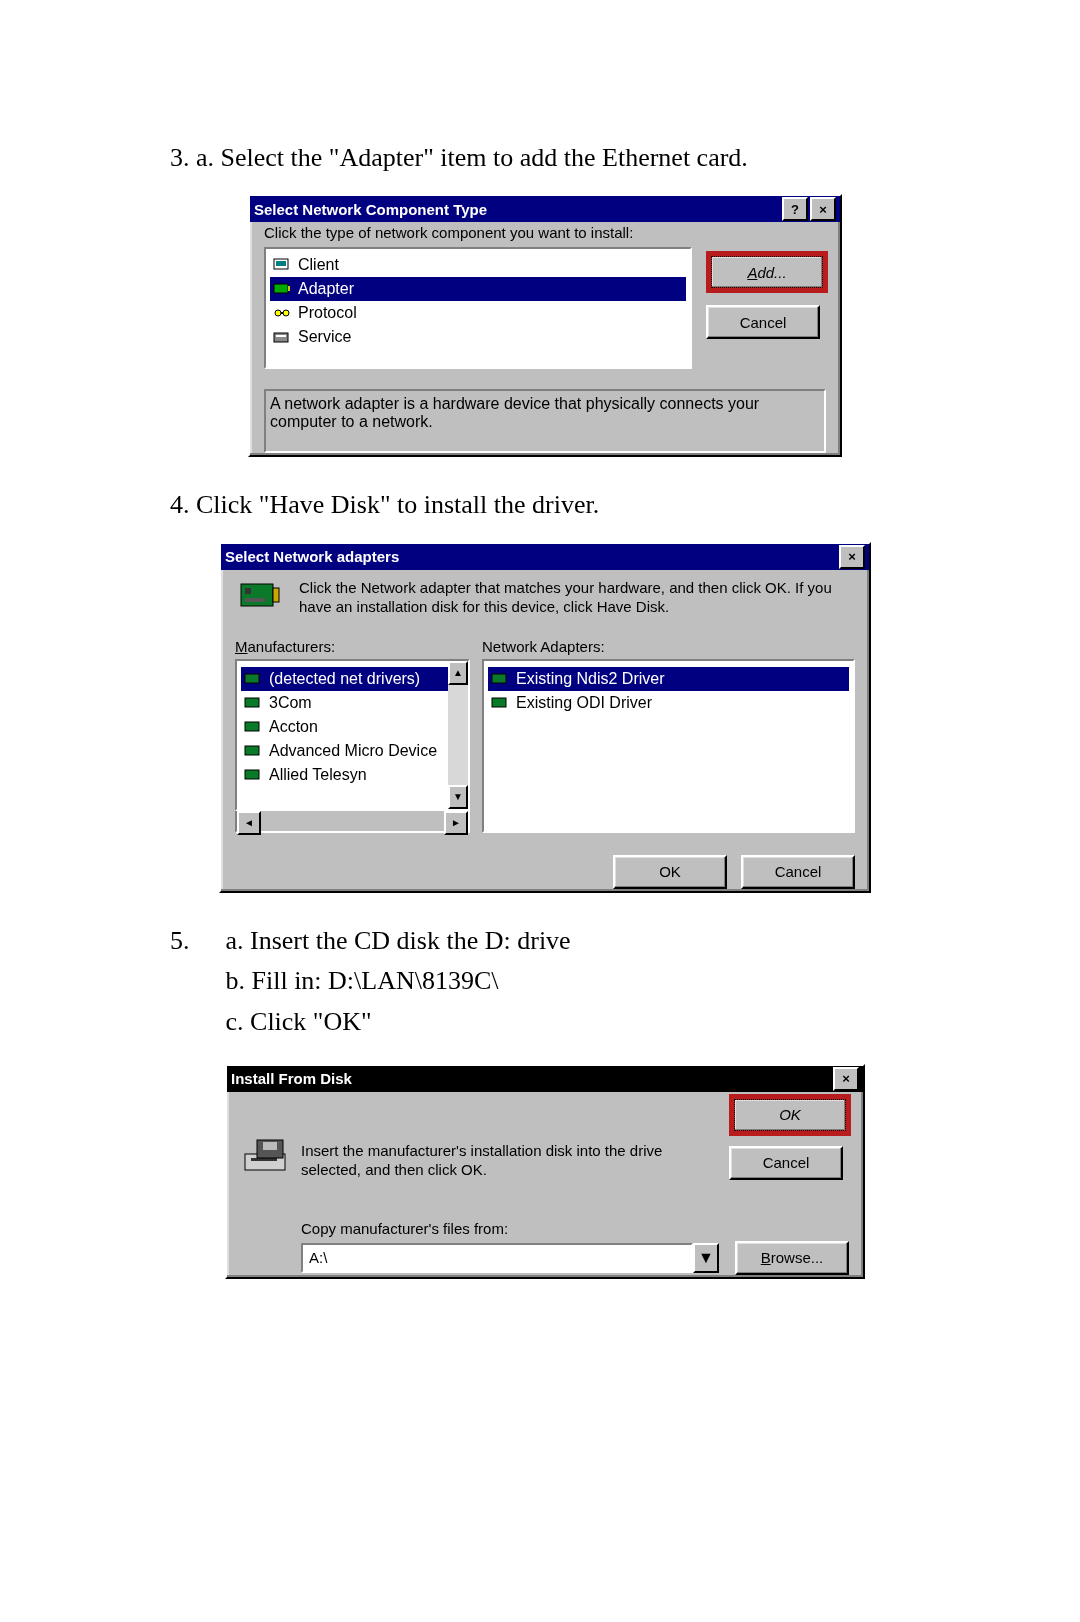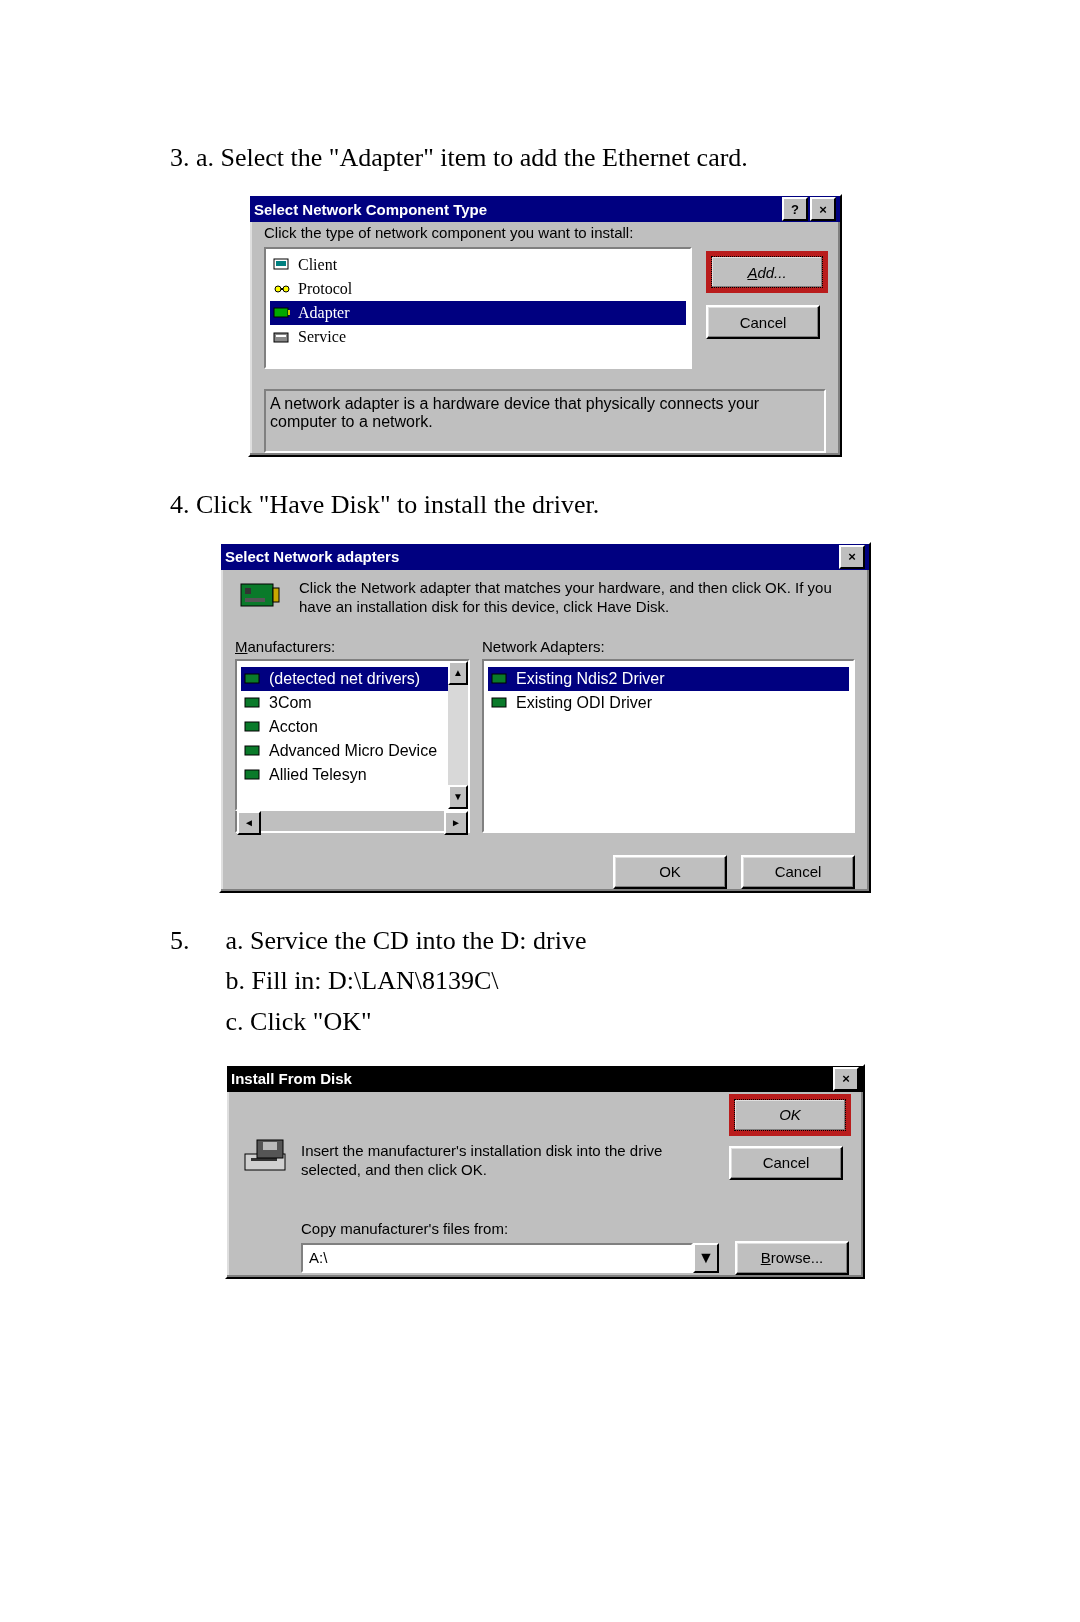--- a/index.html
+++ b/index.html
@@ -48,21 +48,21 @@
     cursor:default;}
   .btn.focus{outline:1px dotted #000;outline-offset:-6px;
     border:6px solid #b91c1c;font-style:italic;}
   .sunken{border:2px solid;border-color:var(--win-dk) #fff #fff var(--win-dk);
     background:#fff;padding:4px;}
   .sunken.grey{background:var(--win-face);}
 
   
   .dlg1{width:590px;}
   .dlg1 .row{display:flex;gap:14px;}
-  .dlg1 .list{flex:1;height:110px;font-family:Liberation Serif, serif;}
+  .dlg1 .list{flex:1;height:110px;}
   .dlg1 .btncol{width:120px;display:flex;flex-direction:column;gap:12px;padding-top:4px;}
   .li{display:flex;align-items:center;gap:6px;height:24px;padding:0 2px;}
   .li.sel{background:var(--navy);color:#fff;}
   .ico{width:20px;height:16px;display:inline-flex;align-items:center;justify-content:center;}
   .ico svg{display:block;}
   .desc{margin-top:20px;height:52px;}
 
   
   .dlg2{width:648px;}
   .dlg2 .intro{display:flex;gap:16px;padding:6px 4px 16px 4px;}
@@ -120,39 +120,39 @@
         <div class="sunken list">
           <div class="li">
               <span class="ico">
                 <svg width="18" height="14">
                   <rect x="1" y="1" width="14" height="10" fill="#fff" stroke="#000"></rect>
                   <rect x="3" y="3" width="10" height="5" fill="#008080"></rect>
                 </svg>
               </span>
               <span>Client</span>
             </div>
+          <div class="li sel">
+              <span class="ico">
+                <svg width="18" height="14">
+                  <rect x="1" y="2" width="14" height="9" fill="#0a0" stroke="#000"></rect>
+                  <rect x="15" y="4" width="2" height="5" fill="#cc0"></rect>
+                </svg>
+              </span>
+              <span>Adapter</span>
+            </div>
           <div class="li">
               <span class="ico">
                 <svg width="18" height="14">
                   <line x1="2" y1="7" x2="16" y2="7" stroke="#000" stroke-width="2"></line>
                   <circle cx="5" cy="7" r="3" fill="#ff0" stroke="#000"></circle>
                   <circle cx="13" cy="7" r="3" fill="#ff0" stroke="#000"></circle>
                 </svg>
               </span>
               <span>Protocol</span>
             </div>
-          <div class="li sel">
-              <span class="ico">
-                <svg width="18" height="14">
-                  <rect x="1" y="2" width="14" height="9" fill="#0a0" stroke="#000"></rect>
-                  <rect x="15" y="4" width="2" height="5" fill="#cc0"></rect>
-                </svg>
-              </span>
-              <span>Adapter</span>
-            </div>
           <div class="li">
               <span class="ico">
                 <svg width="18" height="14">
                   <rect x="1" y="3" width="14" height="9" fill="#888" stroke="#000"></rect>
                   <rect x="3" y="5" width="10" height="2" fill="#fff"></rect>
                 </svg>
               </span>
               <span>Service</span>
             </div>
         </div>
@@ -273,21 +273,21 @@
       <div class="foot">
         <div class="btn">OK</div>
         <div class="btn">Cancel</div>
       </div>
     </div>
   </div>
 
   <div style="display:flex;gap:36px;">
     <p class="step" style="margin:0;">5.</p>
     <div>
-      <p class="step" style="margin:0 0 4px 0;">a. Service the CD into the D: drive</p>
+      <p class="step" style="margin:0 0 4px 0;">a. Insert the CD disk the D: drive</p>
       <p class="step" style="margin:0 0 4px 0;">b. Fill in: D:\LAN\8139C\</p>
       <p class="step" style="margin:0 0 14px 0;">c. Click "OK"</p>
     </div>
   </div>
 
   <div class="win dlg3">
     <div class="titlebar">
       <span>Install From Disk</span>
       <span class="spacer"></span>
       <span class="tb-btn">×</span>

